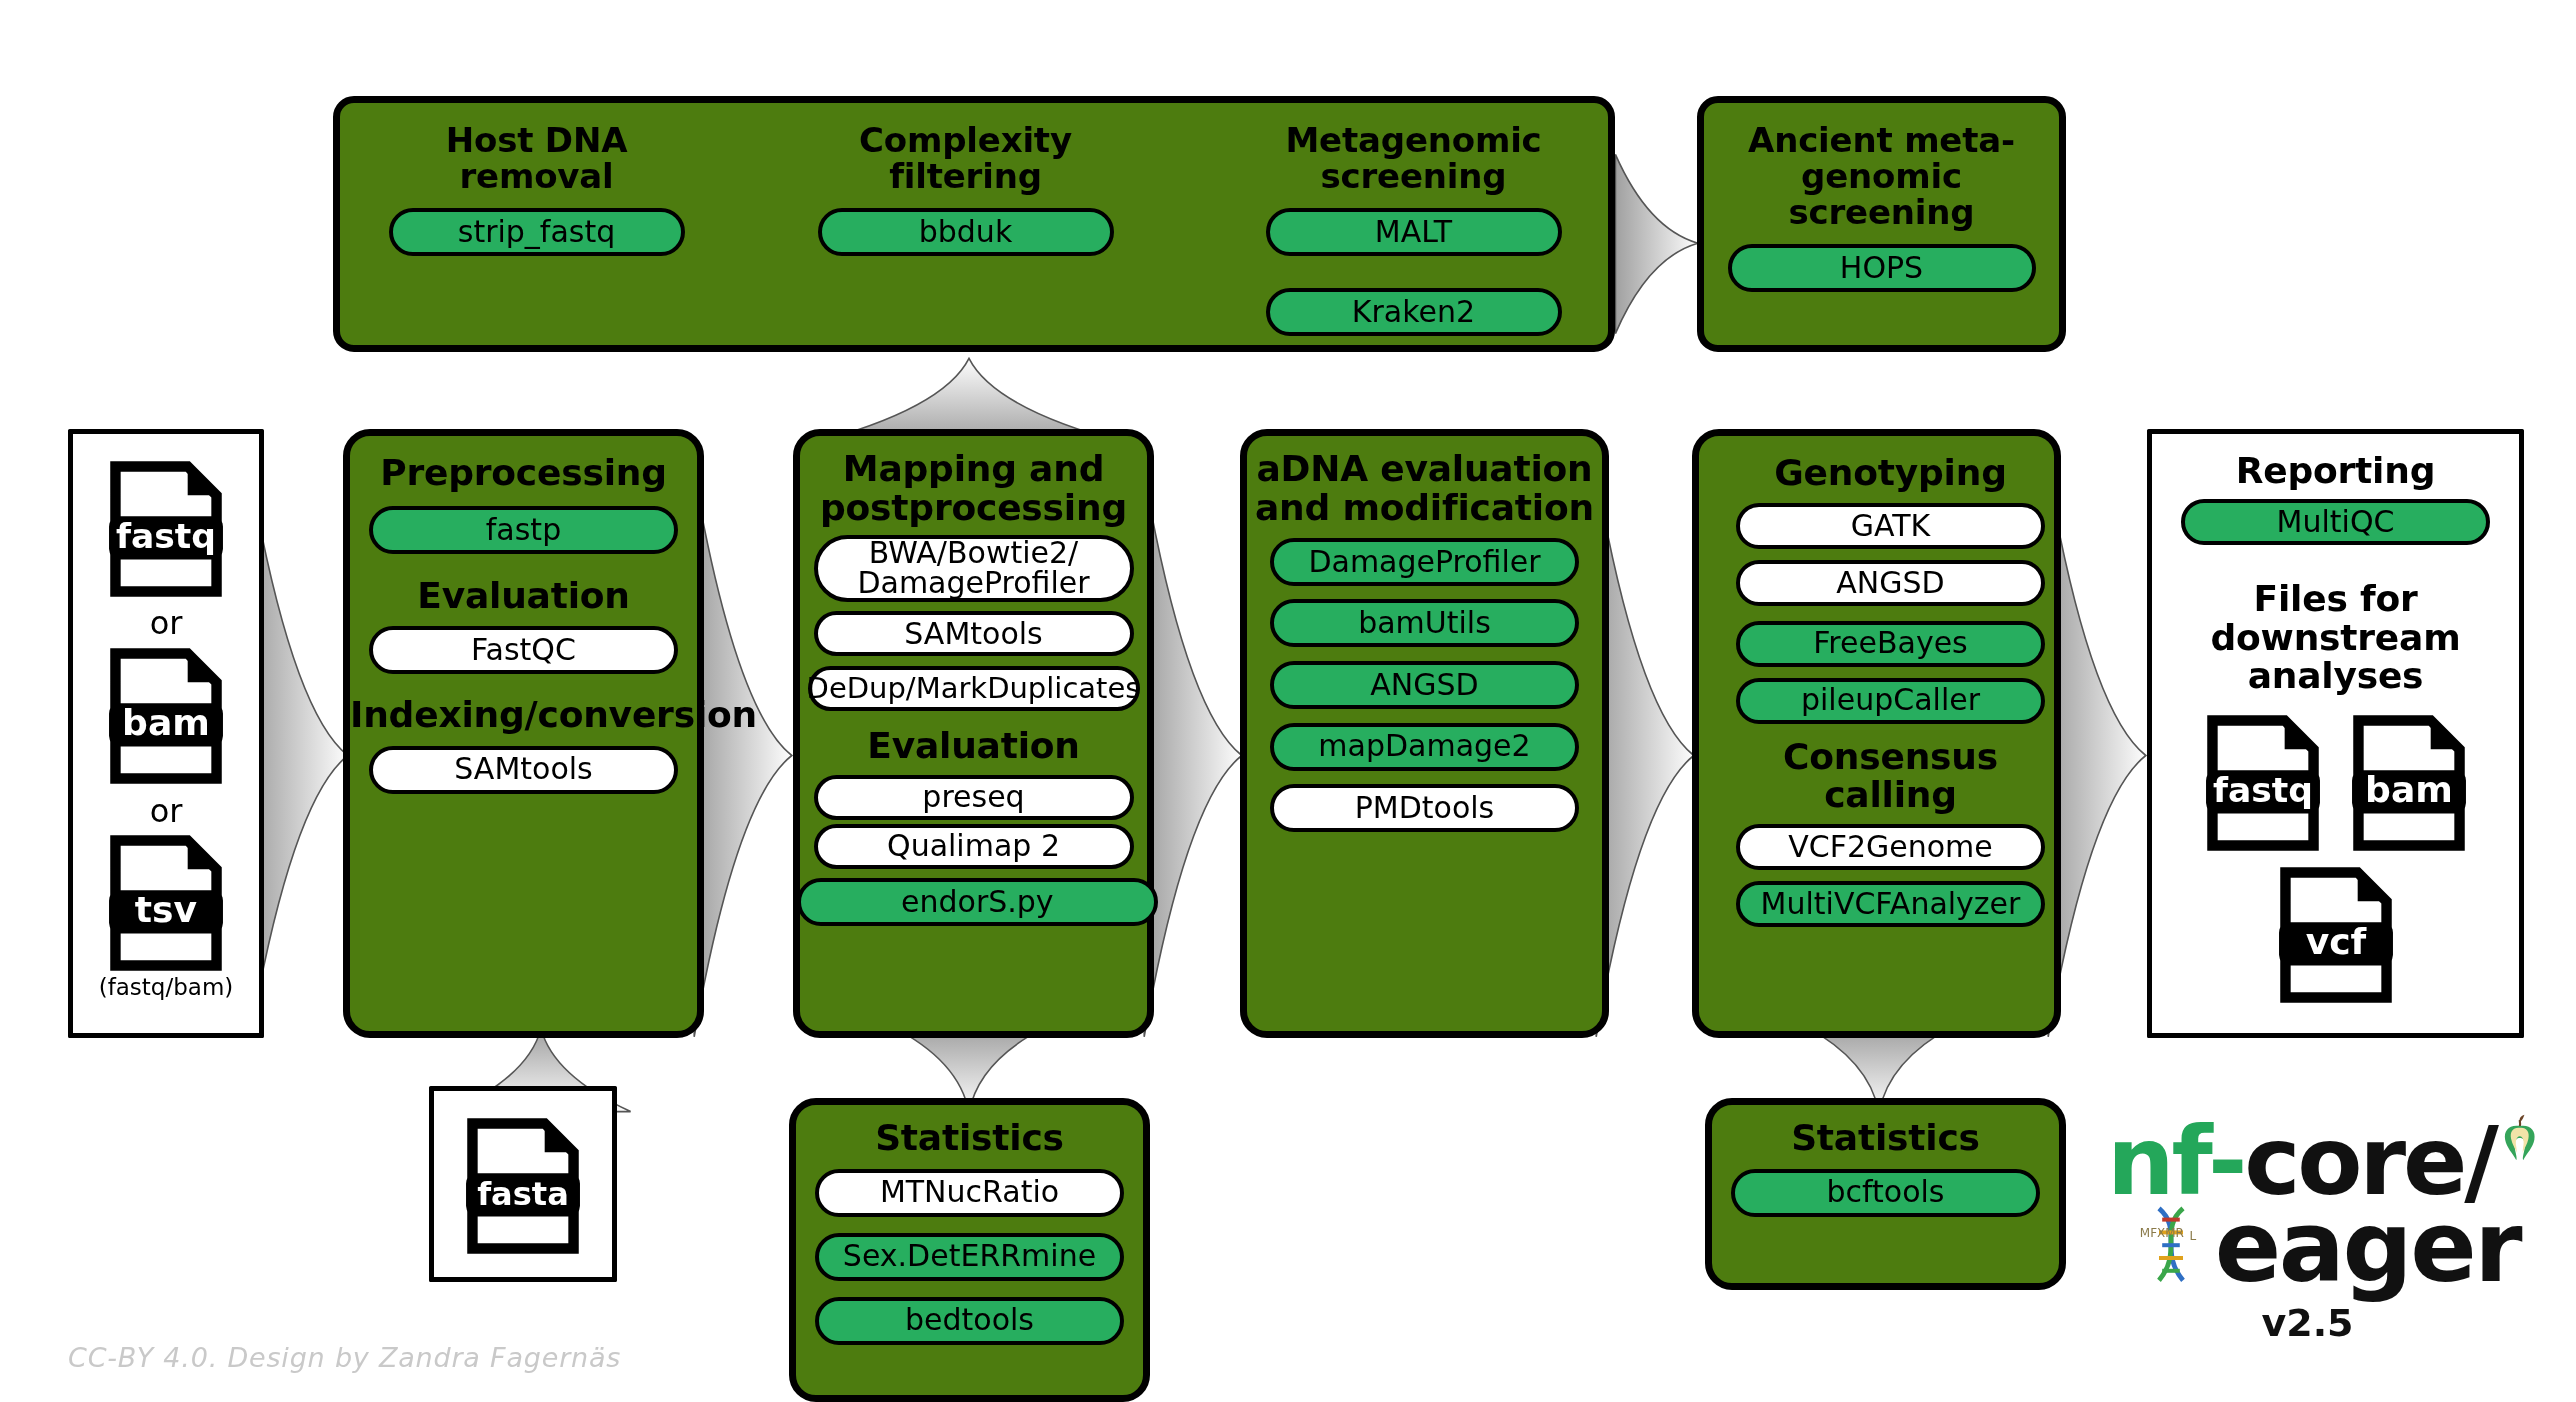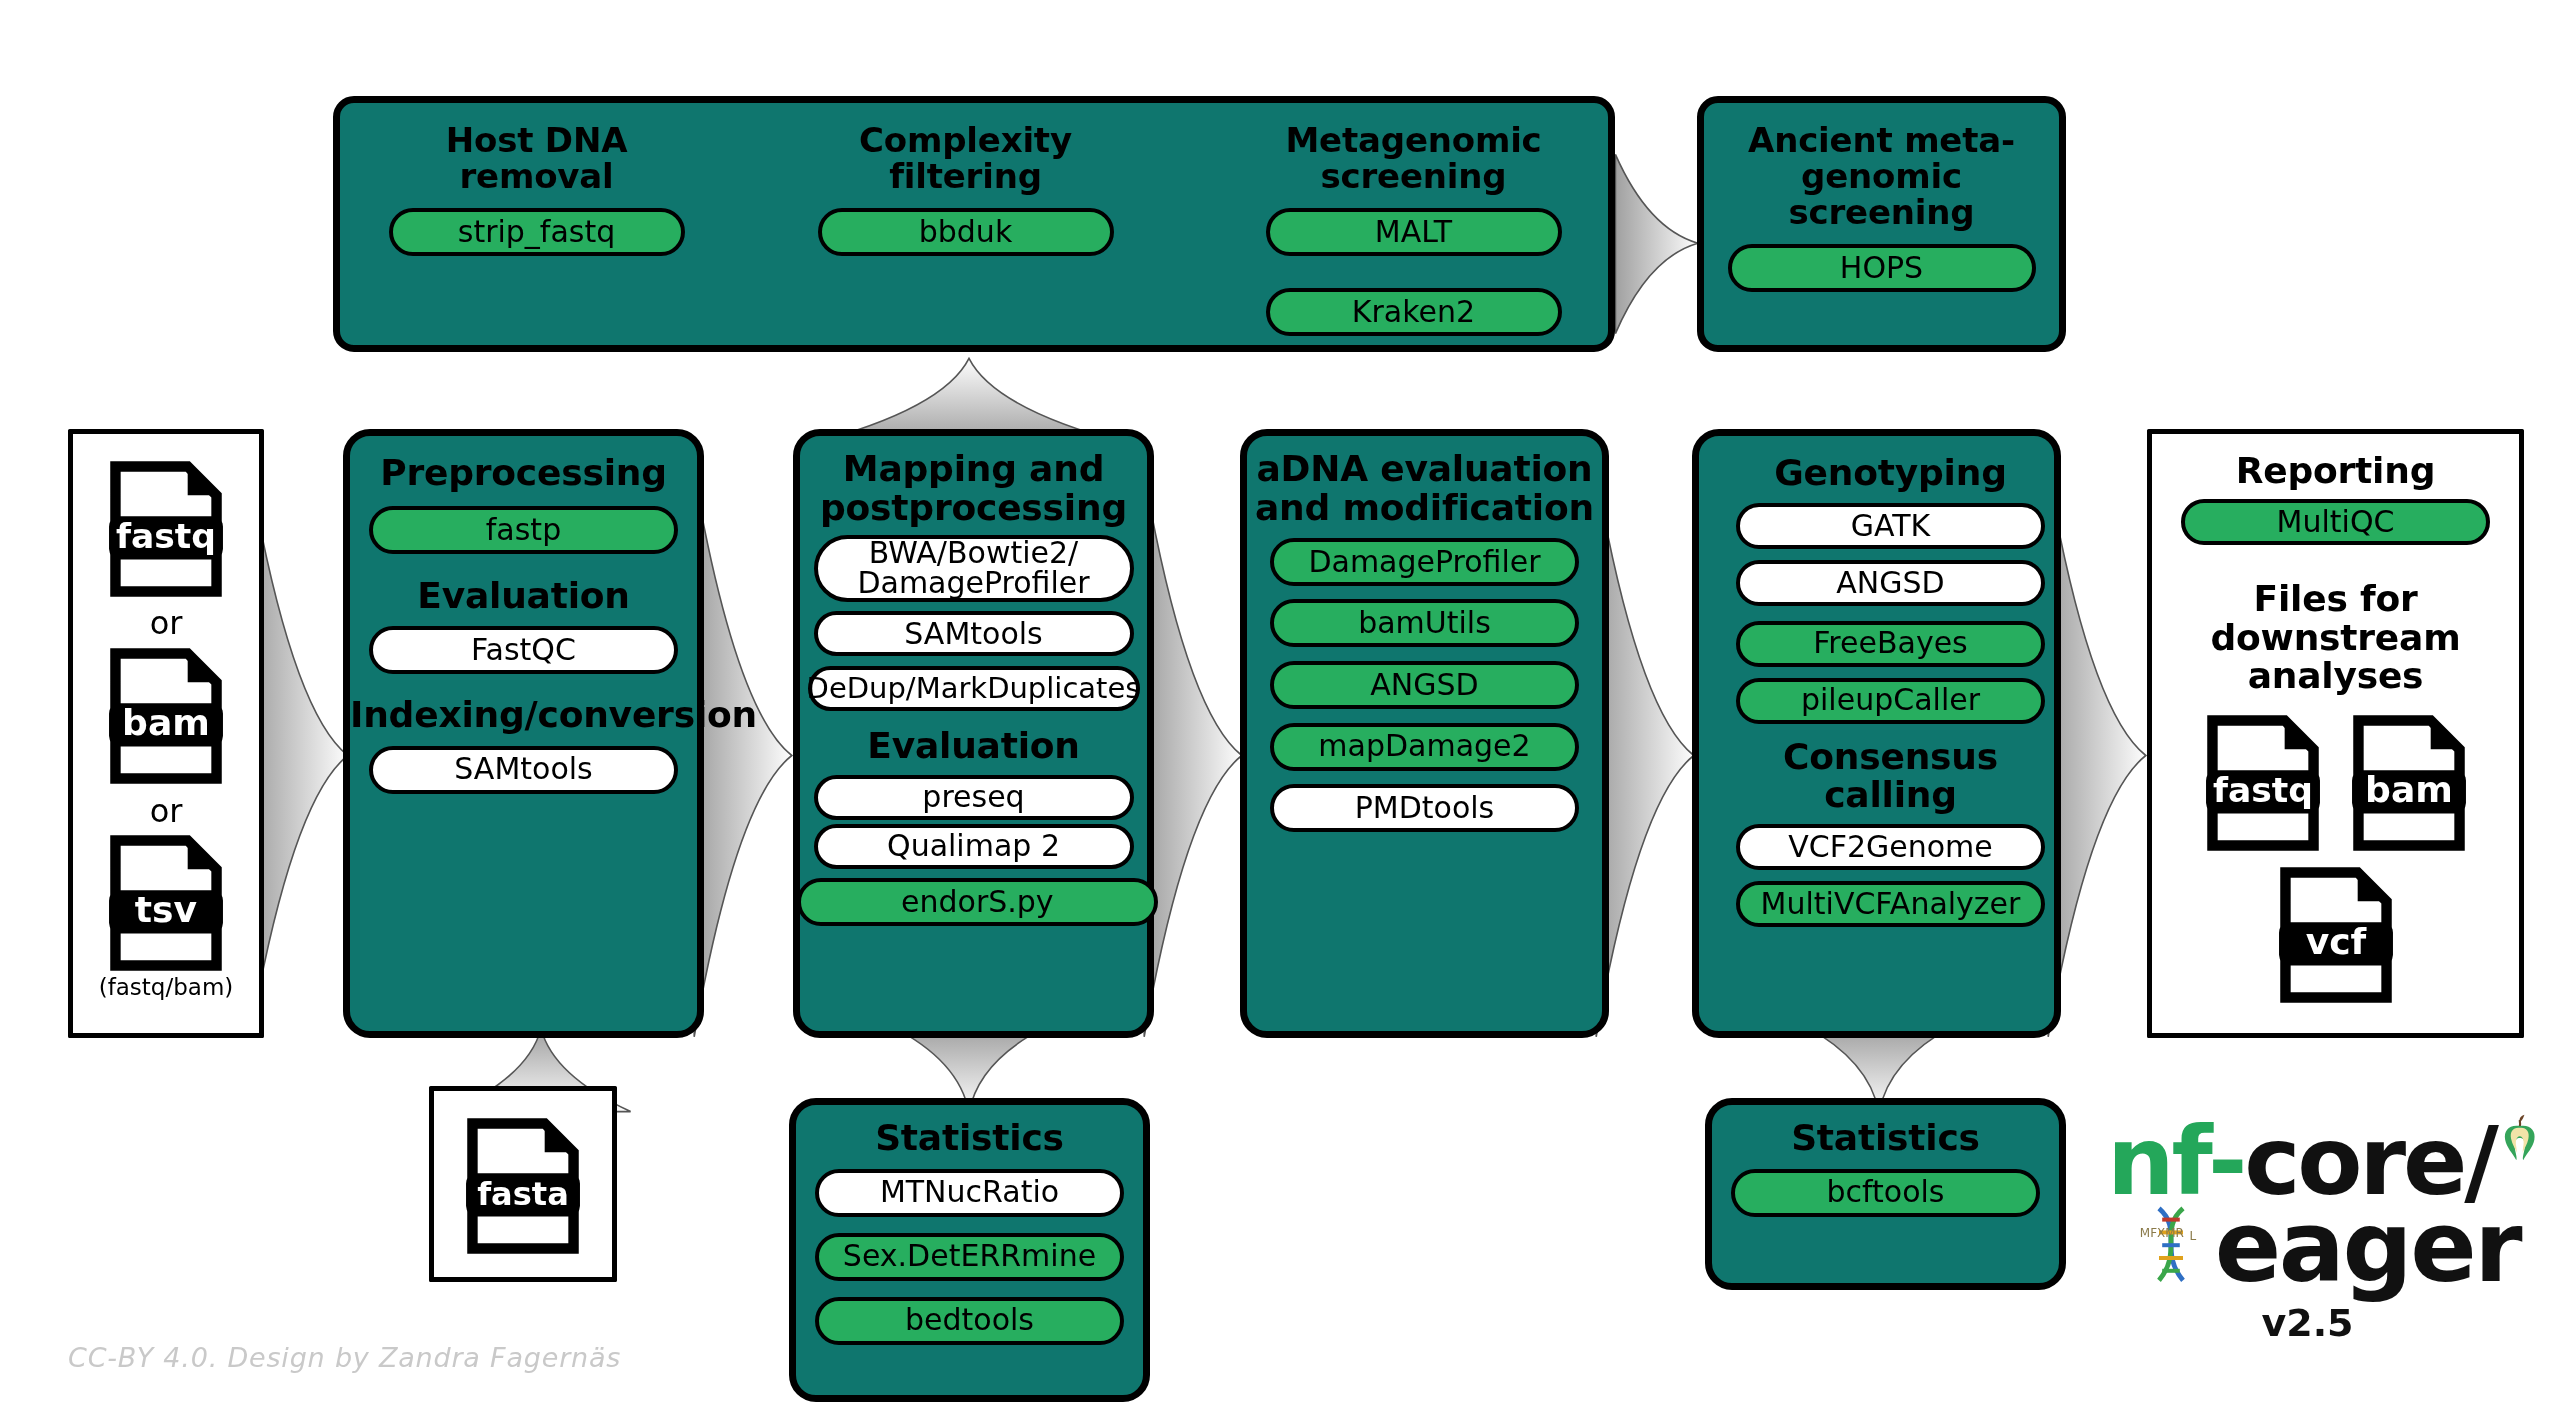--- a/index.html
+++ b/index.html
@@ -4,21 +4,21 @@
 <style>
   html,body{margin:0;padding:0;background:#ffffff;}
   body{
     font-family:"DejaVu Sans","Liberation Sans",sans-serif;
     width:2576px;height:1403px;position:relative;overflow:hidden;
   }
   .stage{position:absolute;left:0;top:0;width:2576px;height:1403px;}
 
   
   .rbox{
-    position:absolute;background:#0f766e;border:7.2px solid #000;border-radius:27px;
+    position:absolute;background:#4d7c0f;border:7.2px solid #000;border-radius:27px;
     box-sizing:border-box;
   }
   .sqbox{
     position:absolute;background:#fff;border:5.6px solid #000;border-radius:1.6px;
     box-sizing:border-box;
   }
   .grp-title{
     text-align:center;font-weight:bold;color:#000;letter-spacing:-0.2px;
     line-height:1.06;
   }

